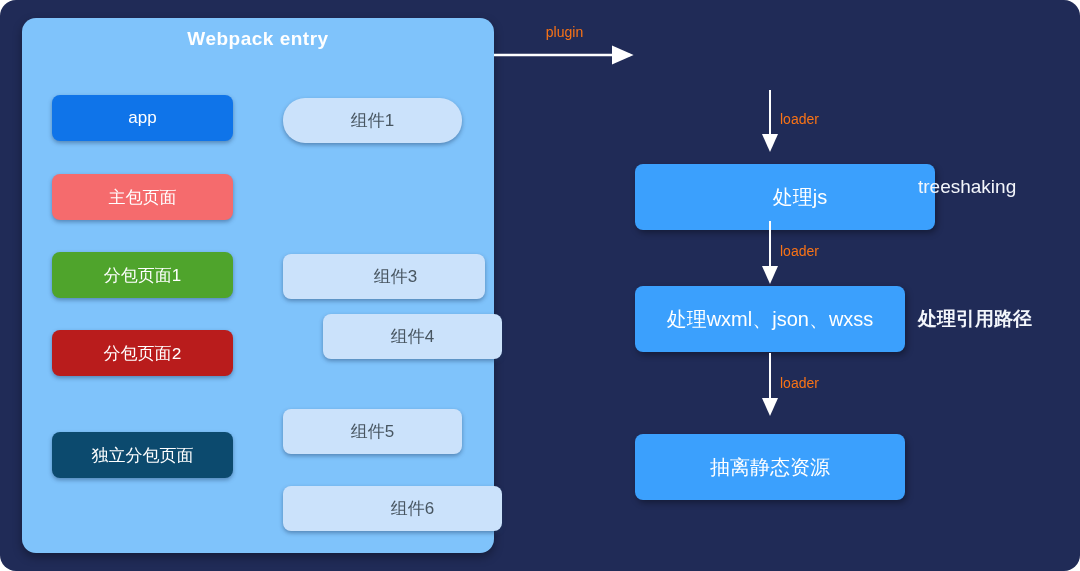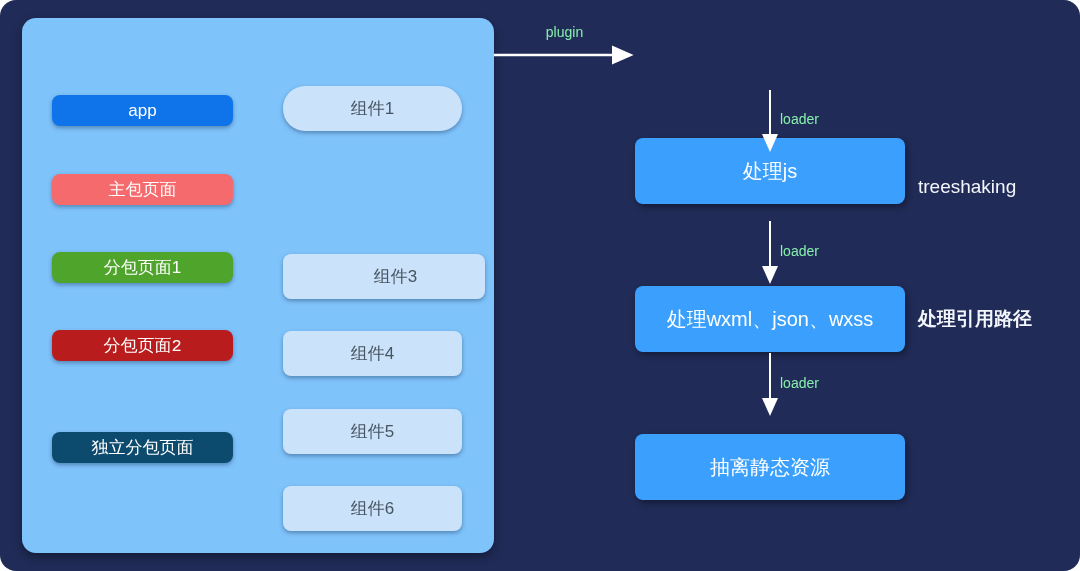--- a/index.html
+++ b/index.html
@@ -40,56 +40,56 @@
     position: absolute;
     display: flex;
     align-items: center;
     justify-content: center;
     border-radius: 8px;
     color: #ffffff;
     font-size: 17px;
     box-shadow: 0 2px 4px rgba(30,60,100,0.45);
     white-space: nowrap;
   }
-  .page-btn { left: 30px; width: 181px; height: 31px; }
+  .page-btn { left: 30px; width: 181px; height: 46px; }
   .page-0 { top: 77px;  background: #0f74e9; }
   .page-1 { top: 156px; background: #f56b6d; }
   .page-2 { top: 234px; background: #4fa42c; }
   .page-3 { top: 312px; background: #b91c1c; font-family: Liberation Mono, monospace; }
   .page-4 { top: 370px; background: #0c4a6e; margin-top: 44px; }
 
   .comp-btn {
     left: 261px; width: 179px; height: 45px;
     background: #cbe2fb;
     color: #475560;
   }
-  .comp-0 { top: 68px; border-radius: 22px; }
+  .comp-0 { top: 80px; border-radius: 22px; }
   .comp-1 { top: 158px; }
   .comp-2 { top: 236px; padding-left: 23px; }
-  .comp-3 { top: 313px; }
+  .comp-3 { top: 296px; margin-left: 40px; }
   .comp-4 { top: 391px; }
-  .comp-5 { top: 468px; }
+  .comp-5 { top: 468px; padding-left: 40px; }
 
   
   .flow-box {
     position: absolute;
     left: 635px;
     width: 270px; height: 66px;
     background: #3ba0fd;
     border-radius: 8px;
     display: flex;
     align-items: center;
     justify-content: center;
     color: #ffffff;
     font-size: 20px;
     box-shadow: 2px 3px 6px rgba(0,0,0,0.35);
     white-space: nowrap;
   }
   .step-0 { top: 23px; }
-  .step-1 { top: 138px; }
+  .step-1 { top: 164px; padding-left: 30px; }
   .step-2 { top: 286px; }
   .step-3 { top: 434px; }
 
   .side-note {
     position: absolute;
     left: 918px;
     width: 158px;
     height: 66px;
     display: flex;
     align-items: center;
@@ -103,35 +103,36 @@
 
   
   .arrow-layer {
     position: absolute;
     left: 0; top: 0;
     width: 1080px; height: 571px;
     pointer-events: none;
   }
   .arrow-label {
     position: absolute;
-    color: #86efac;
+    color: #f97316;
     font-size: 14px;
     white-space: nowrap;
   }
   .label-plugin { left: 494px; top: 24px; width: 141px; text-align: center; }
   .label-loader-0 { left: 780px; top: 111px; }
   .label-loader-1 { left: 780px; top: 243px; }
   .label-loader-2 { left: 780px; top: 375px; }
 </style>
 </head>
 <body>
 
 <div class="stage">
 
   <div class="entry-panel">
+    <div class="entry-title">Webpack entry</div>
 
     <div class="node-btn page-btn page-0">app</div>
     <div class="node-btn page-btn page-1">主包页面</div>
     <div class="node-btn page-btn page-2">分包页面1</div>
     <div class="node-btn page-btn page-3">分包页面2</div>
     <div class="node-btn page-btn page-4">独立分包页面</div>
 
     <div class="node-btn comp-btn comp-0">组件1</div>
     <div class="node-btn comp-btn comp-2">组件3</div>
     <div class="node-btn comp-btn comp-3">组件4</div>

